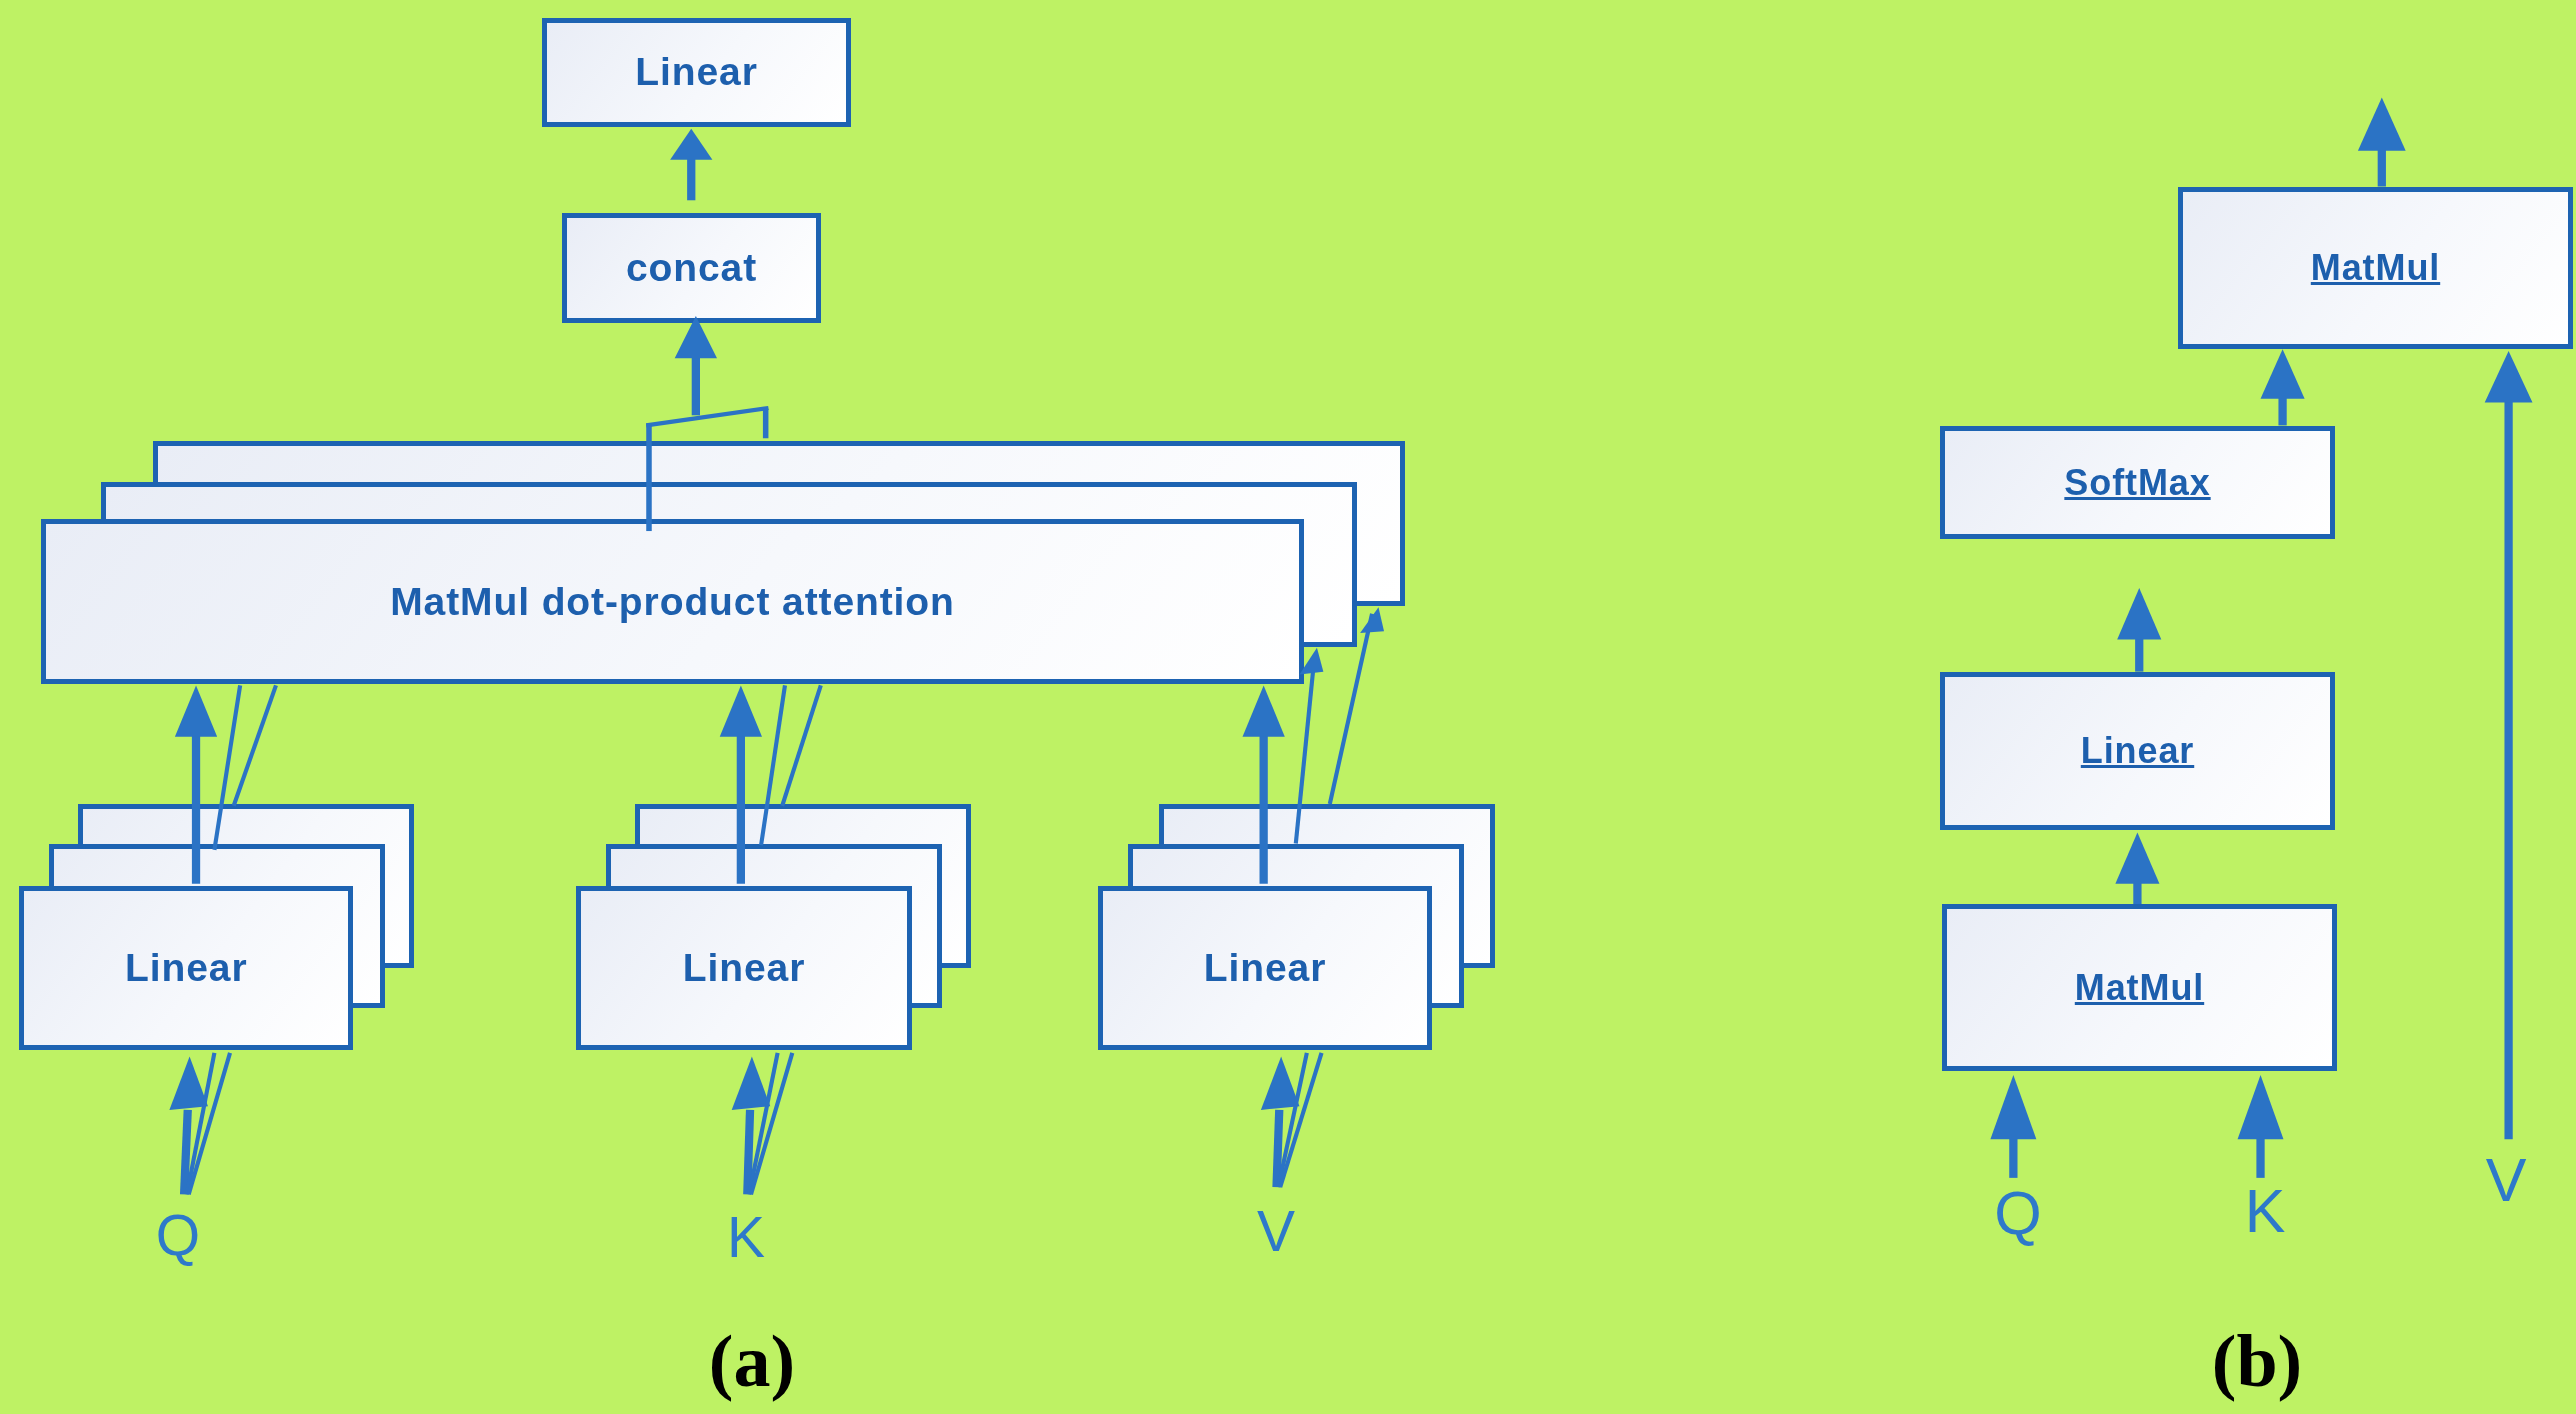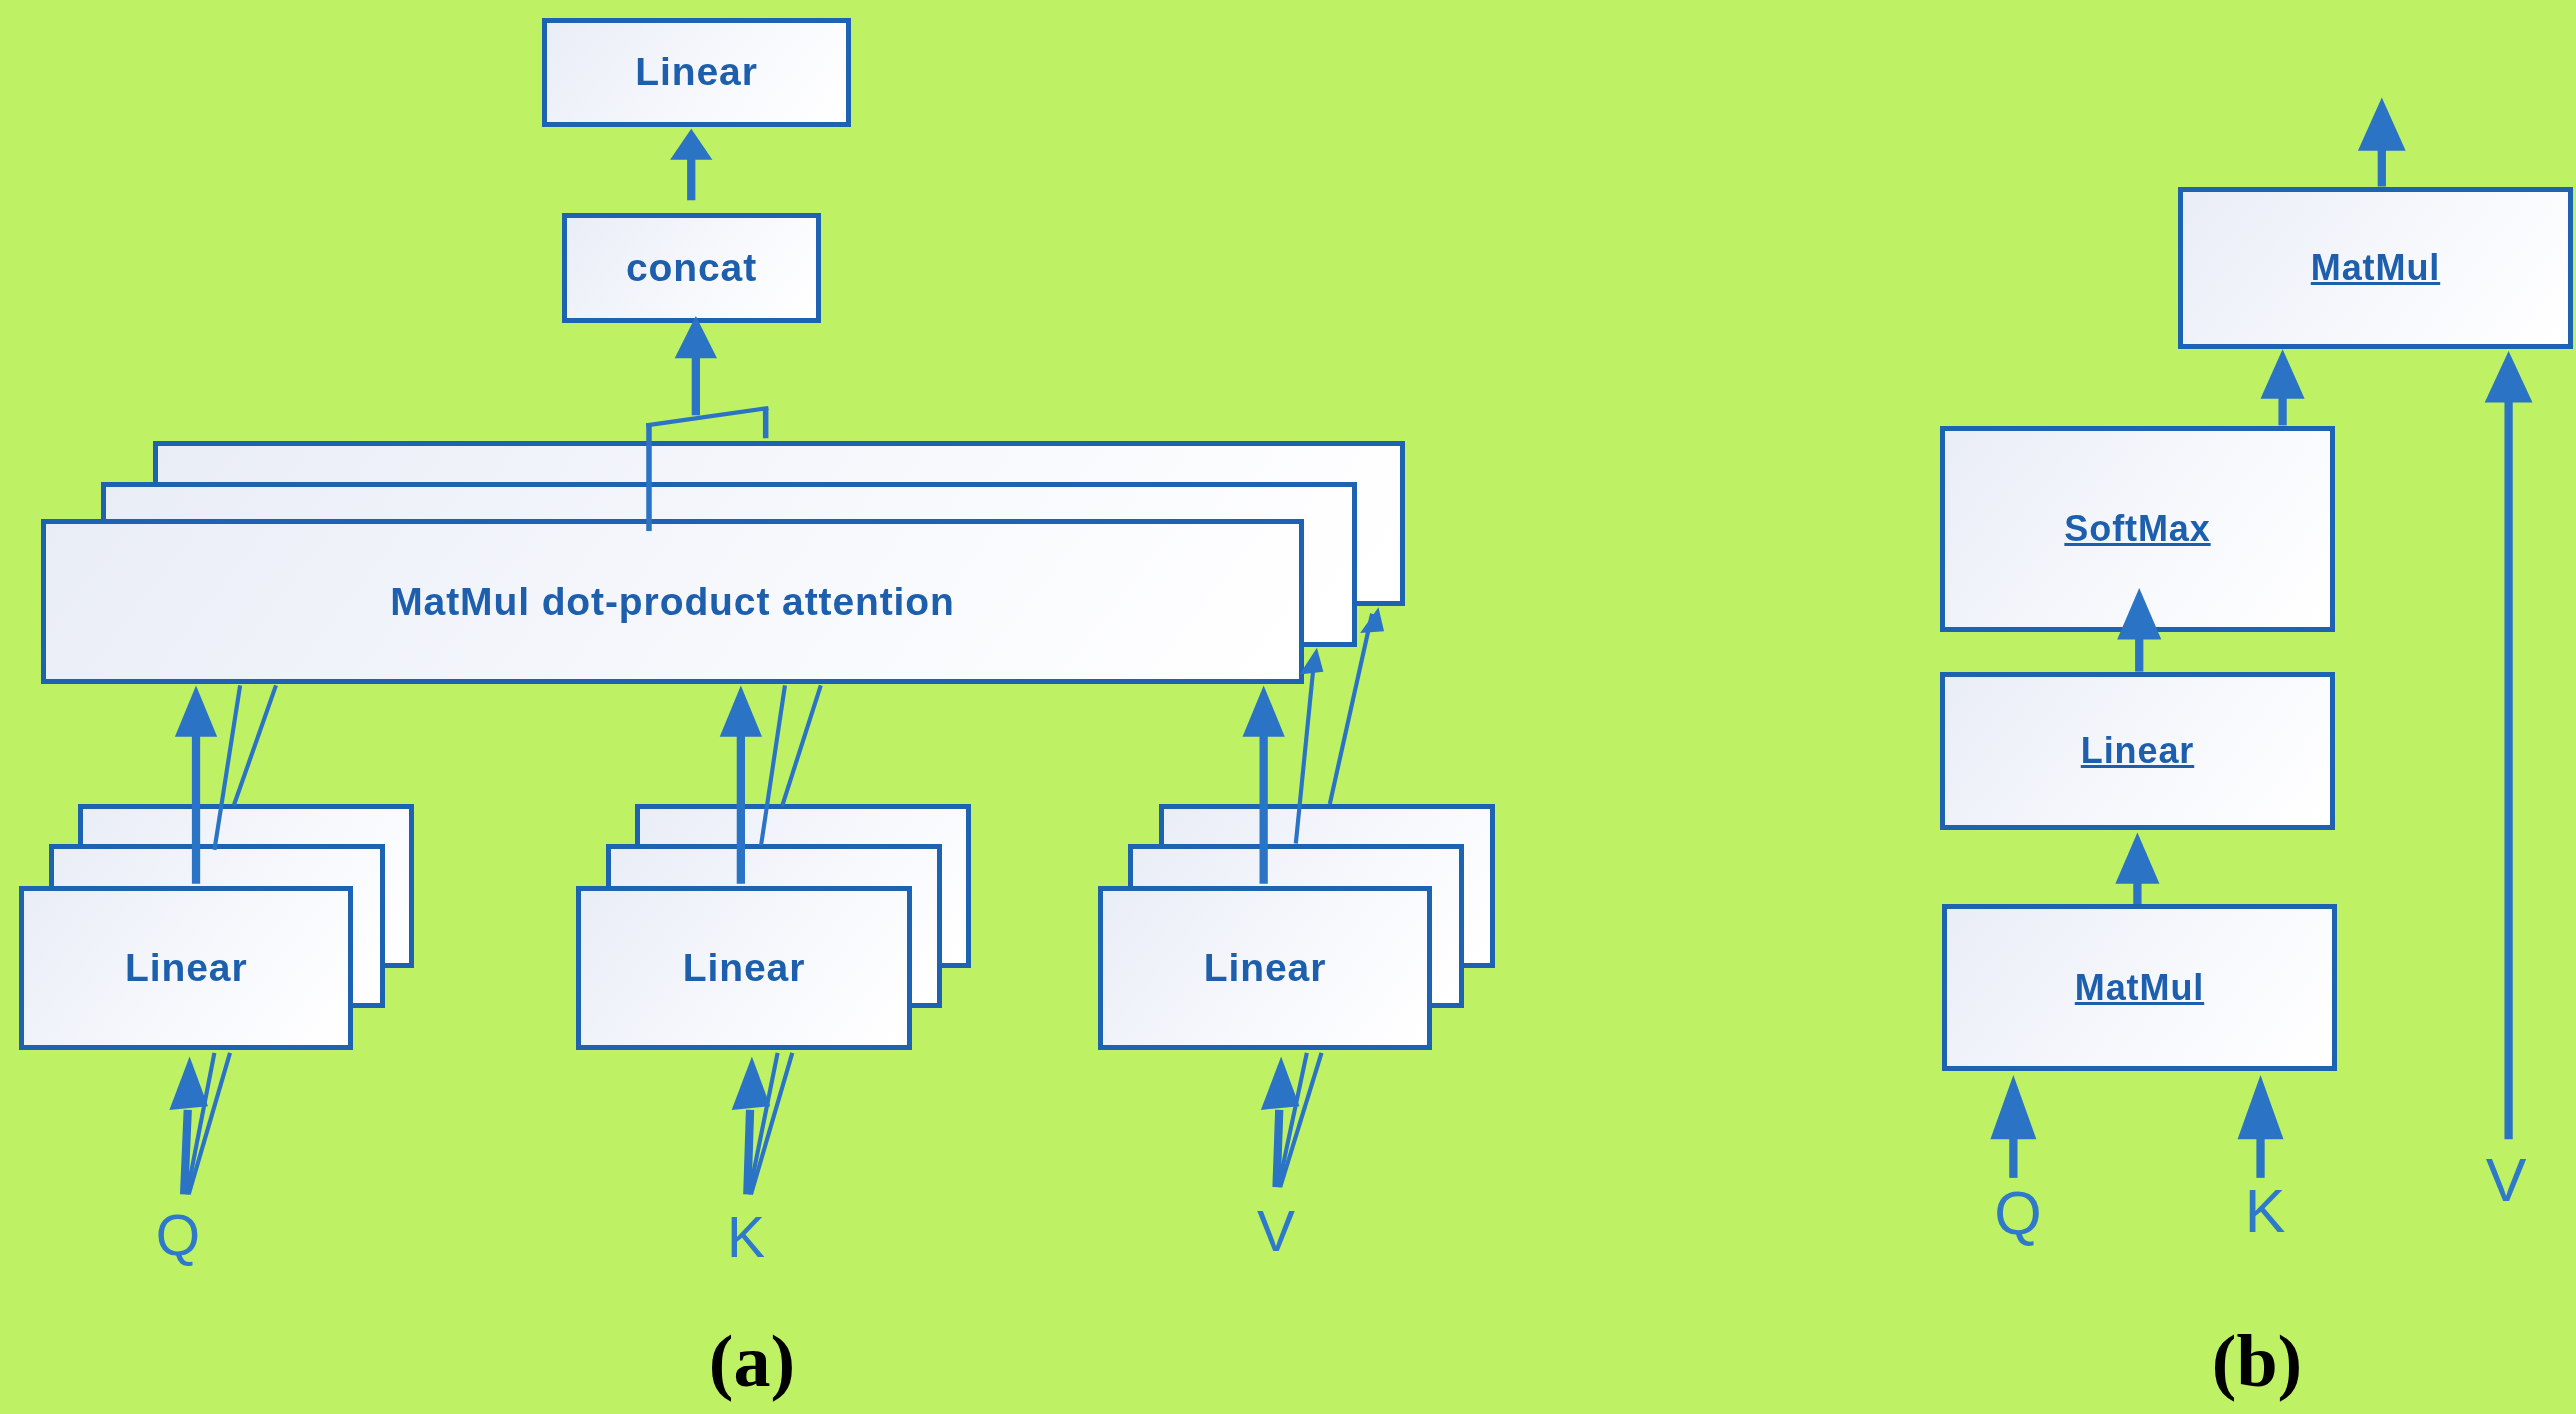--- a/index.html
+++ b/index.html
@@ -79,21 +79,21 @@
   <div class="input-label fs-in-a" style="left:178px;top:1235px;">Q</div>
   <div class="input-label fs-in-a" style="left:746px;top:1237px;">K</div>
   <div class="input-label fs-in-a" style="left:1276px;top:1231px;">V</div>
 
   <div class="caption" style="left:752px;top:1361px;">(a)</div>
 
   <div class="box" style="left:2178px;top:187px;width:395px;height:162px;">
     <span class="lbl fs-b">MatMul</span>
   </div>
 
-  <div class="box" style="left:1940px;top:426px;width:395px;height:206px;">
+  <div class="box" style="left:1940px;top:426px;width:395px;height:113px;">
     <span class="lbl fs-b">SoftMax</span>
   </div>
 
   <div class="box" style="left:1940px;top:672px;width:395px;height:158px;">
     <span class="lbl fs-b">Linear</span>
   </div>
 
   <div class="box" style="left:1942px;top:904px;width:395px;height:167px;">
     <span class="lbl fs-b">MatMul</span>
   </div>

